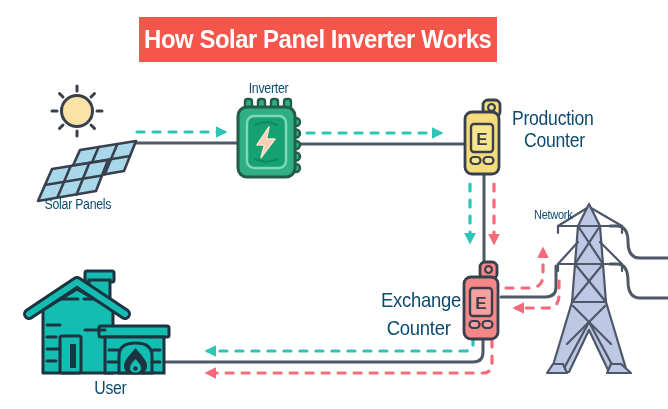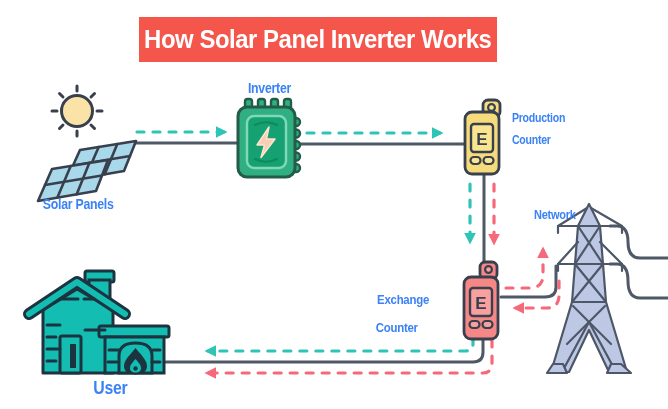--- a/index.html
+++ b/index.html
@@ -2,21 +2,21 @@
 <html><head>
 <meta charset="utf-8">
 <style>
   html,body{margin:0;padding:0;background:#ffffff;}
   #canvas{
     position:relative;width:668px;height:409px;background:#ffffff;overflow:hidden;
     font-family:"Liberation Sans",sans-serif;
   }
   .abs{position:absolute;}
   .label{
-    position:absolute;color:#3b82f6;font-weight:700;letter-spacing:-0.3px;
+    position:absolute;color:#0c4a6e;font-weight:400;letter-spacing:-0.3px;
     line-height:1.25;white-space:nowrap;
   }
   .cond{display:inline-block;transform:scaleX(0.88);}
   .origin-left{transform-origin:left center;}
   .origin-right{transform-origin:right center;}
   .origin-center{transform-origin:center center;}
   #title-banner{
     position:absolute;left:139px;top:17px;width:358px;height:45px;
     background:#f4564b;display:flex;align-items:center;justify-content:center;
   }
@@ -191,30 +191,30 @@
       <line x1="108" y1="362" x2="117" y2="362"></line>
       <line x1="153" y1="350" x2="160" y2="350"></line>
       <line x1="152" y1="362" x2="160" y2="362"></line>
     </g>
   </svg>
 
   <div class="label" style="left:234px;top:80px;width:70px;text-align:center;font-size:14px;">
     <span class="cond origin-center">Inverter</span>
   </div>
 
-  <div class="label" style="left:512px;top:107px;font-size:12px;line-height:22px;">
+  <div class="label" style="left:512px;top:107px;font-size:20px;line-height:22px;text-align:center;">
     <div><span class="cond origin-left">Production</span></div>
     <div><span class="cond origin-left">Counter</span></div>
   </div>
 
   <div class="label" style="left:534px;top:208px;width:50px;font-size:12.5px;">
     <span class="cond origin-left">Network</span>
   </div>
 
-  <div class="label" style="left:370px;top:286px;width:88px;text-align:left;font-size:13px;line-height:28px;">
+  <div class="label" style="left:370px;top:286px;width:88px;text-align:center;font-size:21px;line-height:28px;">
     <div><span class="cond origin-right">Exchange</span></div>
     <div><span class="cond origin-right">Counter</span></div>
   </div>
 
   <div class="label" style="left:78px;top:377px;width:64px;text-align:center;font-size:18px;">
     <span class="cond origin-center">User</span>
   </div>
 
   <div class="label" style="left:32px;top:196px;width:92px;text-align:center;font-size:14px;">
     <span class="cond origin-center">Solar Panels</span>

